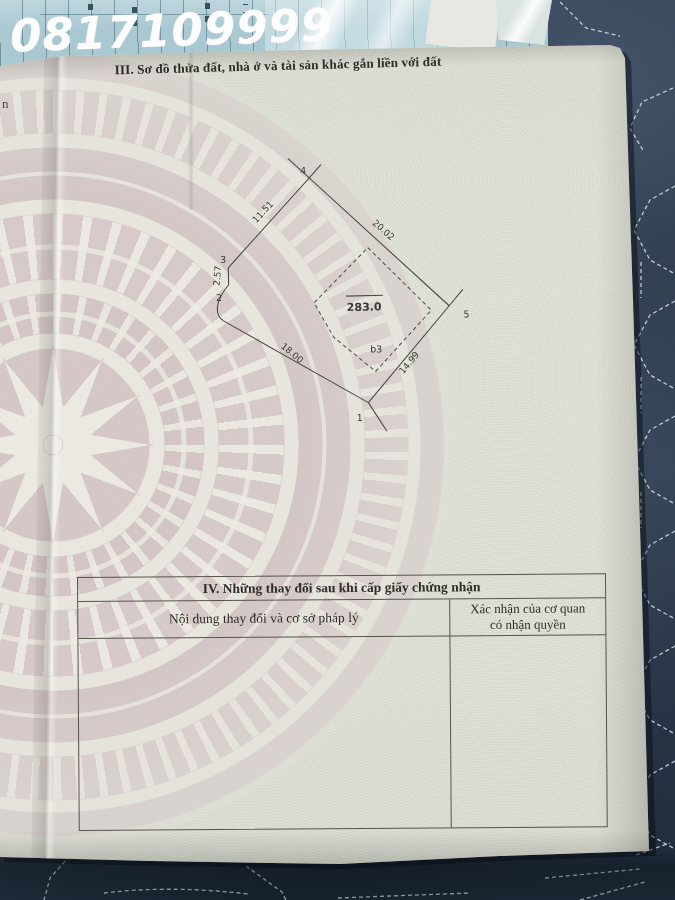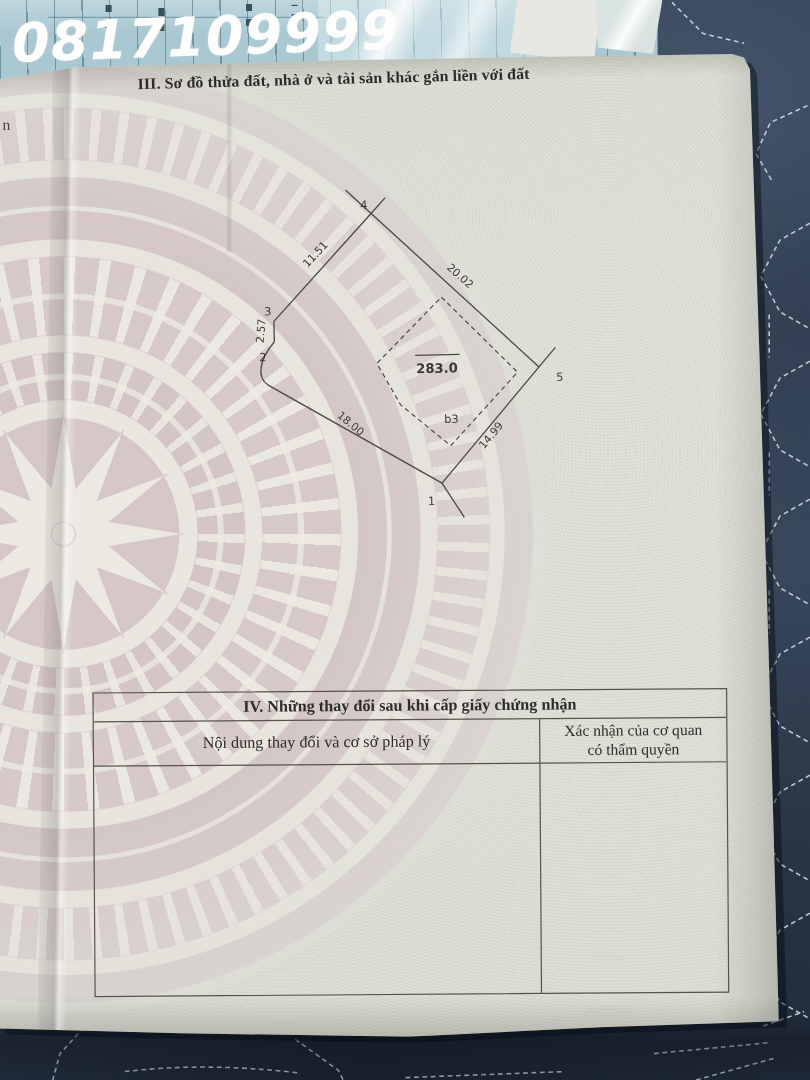--- a/index.html
+++ b/index.html
@@ -214,21 +214,21 @@
       <text class="dim" x="409" y="366" text-anchor="middle" transform="rotate(-49 409 366)">14.99</text>
       <text class="area" x="363" y="311" text-anchor="middle">283.0</text>
       <text x="374" y="353" text-anchor="middle">b3</text>
     </svg>
 
     <div class="tbl">
       <div class="trow">IV. Những thay đổi sau khi cấp giấy chứng nhận</div>
       <div class="c1">Nội dung thay đổi và cơ sở pháp lý</div>
       <div class="c2">
         <span>Xác nhận của cơ quan</span>
-        <span>có thẩm quyền</span>
+        <span>có nhận quyền</span>
       </div>
       <div class="b1"></div>
       <div></div>
     </div>
   </div>
 
   <div class="phone">0817109999</div>
 
 </div>
 

